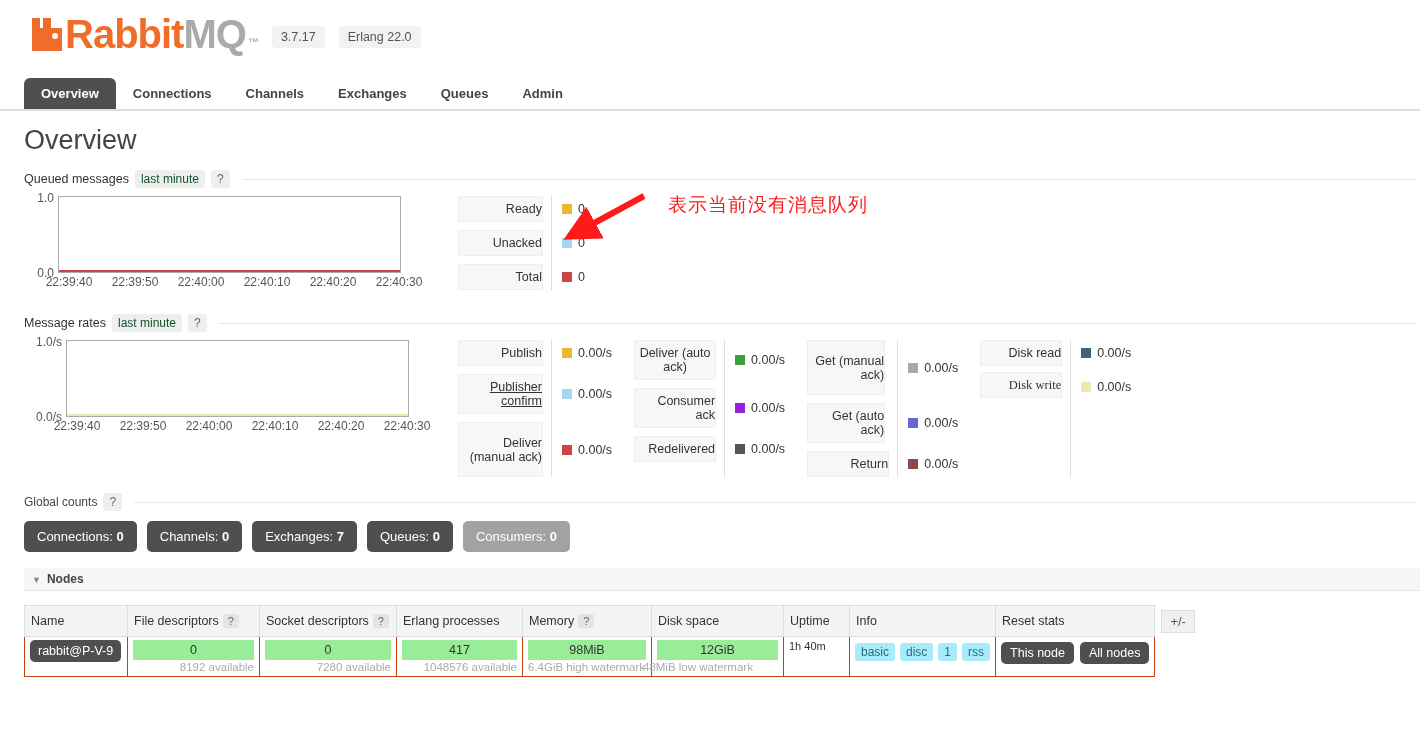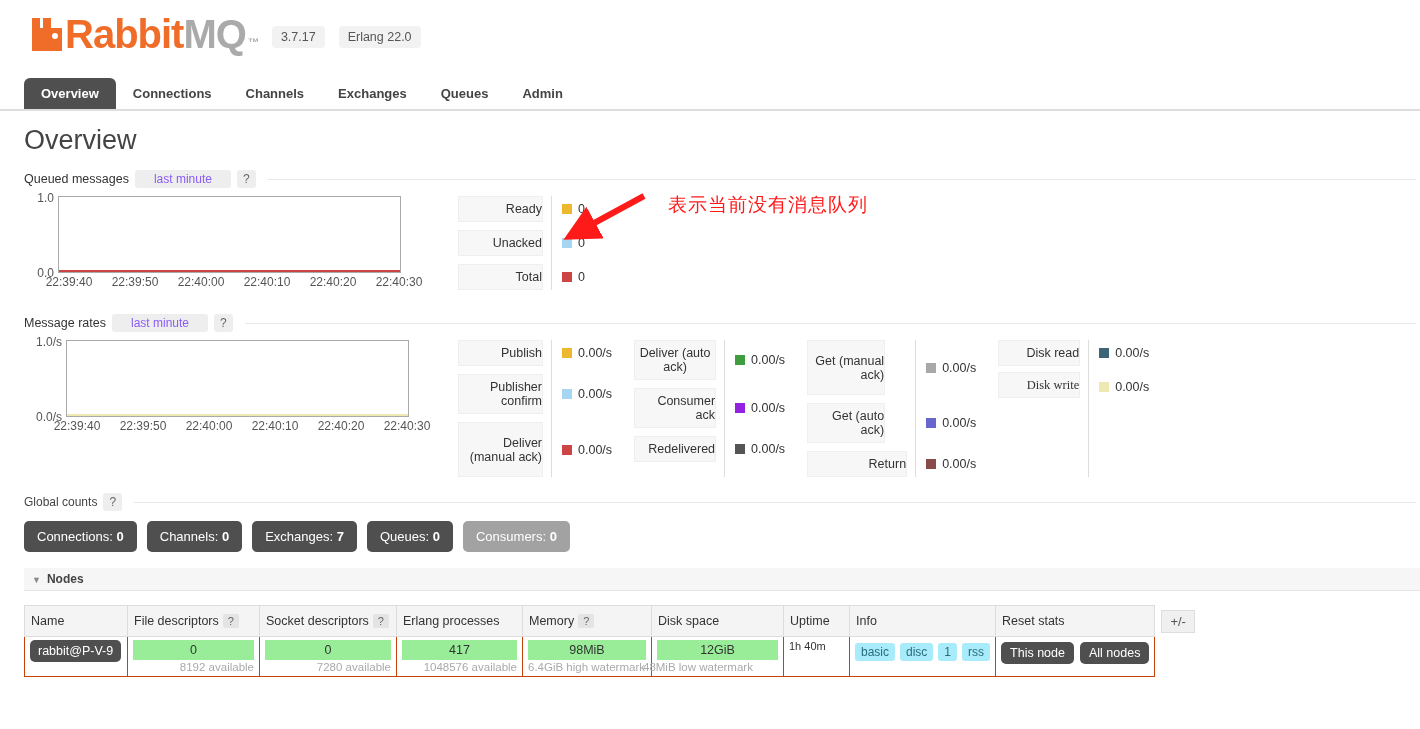--- a/index.html
+++ b/index.html
@@ -51,21 +51,21 @@
     margin: 0 0 0 24px; padding: 4px 0 4px 0; width: 1396px;
     background: #f6f6f6; border-bottom: 1px solid #e4e4e4;
     font-weight: bold; font-size: 12px; color: #444;
   }
   .section-head .caret { display: inline-block; margin: 0 6px 0 8px; color: #888; font-size: 9px; }
 
   
   .chart-label-row { margin: 14px 0 0 24px; display: flex; align-items: center; gap: 6px;
                      position: relative; width: 1392px; }
   .chart-label-row .label-text { font-size: 12.5px; color: #333; }
-  .pill { background: #eee; color: #8b5cf6; padding: 2px 19px; border-radius: 3px; font-size: 12px; }
+  .pill { background: #eee; color: #14532d; padding: 2px 6px; border-radius: 3px; font-size: 12px; }
   .pill.help { background: #eee; color: #666; padding: 2px 6px; cursor: pointer; }
   .label-rule { flex: 1; height: 1px; background: #e8e8e8; margin-left: 6px; }
 
   .chart-area { display: flex; margin-left: 24px; margin-top: 8px; }
   .plot-wrap { position: relative; }
   .axis-labels { position: relative; width: 30px; }
   .plot {
     border: 1px solid #aaa; background: #fff; position: relative;
   }
   .plot .baseline { position: absolute; left: 0; right: 0; bottom: 0; height: 2px; }
@@ -248,21 +248,21 @@
         <span style="width:66px;">22:40:20</span>
         <span style="width:66px;">22:40:30</span>
       </div>
     </div>
 
     <div class="legend-groups" style="margin-left:14px;">
 
       <div class="legend-group" style="margin-right:22px;">
         <div class="legend-names">
           <div class="lg-name" style="width:85px;height:26px;margin-bottom:8px;">Publish</div>
-          <div class="lg-name" style="width:85px;height:40px;margin-bottom:8px;">Publisher confirm</div>
+          <div class="lg-name" style="width:85px;height:40px;margin-bottom:8px;text-decoration:underline;">Publisher confirm</div>
           <div class="lg-name" style="width:85px;height:55px;">Deliver (manual ack)</div>
         </div>
         <div class="legend-values">
           <div class="lg-val" style="height:26px;margin-bottom:8px;">
             <span class="swatch" style="background:#edb72e;"></span>
             <span>0.00/s</span>
           </div>
           <div class="lg-val" style="height:40px;margin-bottom:8px;">
             <span class="swatch" style="background:#a6d6f2;"></span>
             <span>0.00/s</span>
@@ -293,21 +293,21 @@
             <span class="swatch" style="background:#555555;"></span>
             <span>0.00/s</span>
           </div>
         </div>
       </div>
 
       <div class="legend-group" style="margin-right:22px;">
         <div class="legend-names">
           <div class="lg-name" style="width:78px;height:55px;margin-bottom:8px;">Get (manual ack)</div>
           <div class="lg-name" style="width:78px;height:40px;margin-bottom:8px;">Get (auto ack)</div>
-          <div class="lg-name" style="width:100px;height:26px;">Return</div>
+          <div class="lg-name" style="width:82px;height:26px;">Return</div>
         </div>
         <div class="legend-values">
           <div class="lg-val" style="height:55px;margin-bottom:8px;">
             <span class="swatch" style="background:#a8a8a8;"></span>
             <span>0.00/s</span>
           </div>
           <div class="lg-val" style="height:40px;margin-bottom:8px;">
             <span class="swatch" style="background:#6666cc;"></span>
             <span>0.00/s</span>
           </div>

